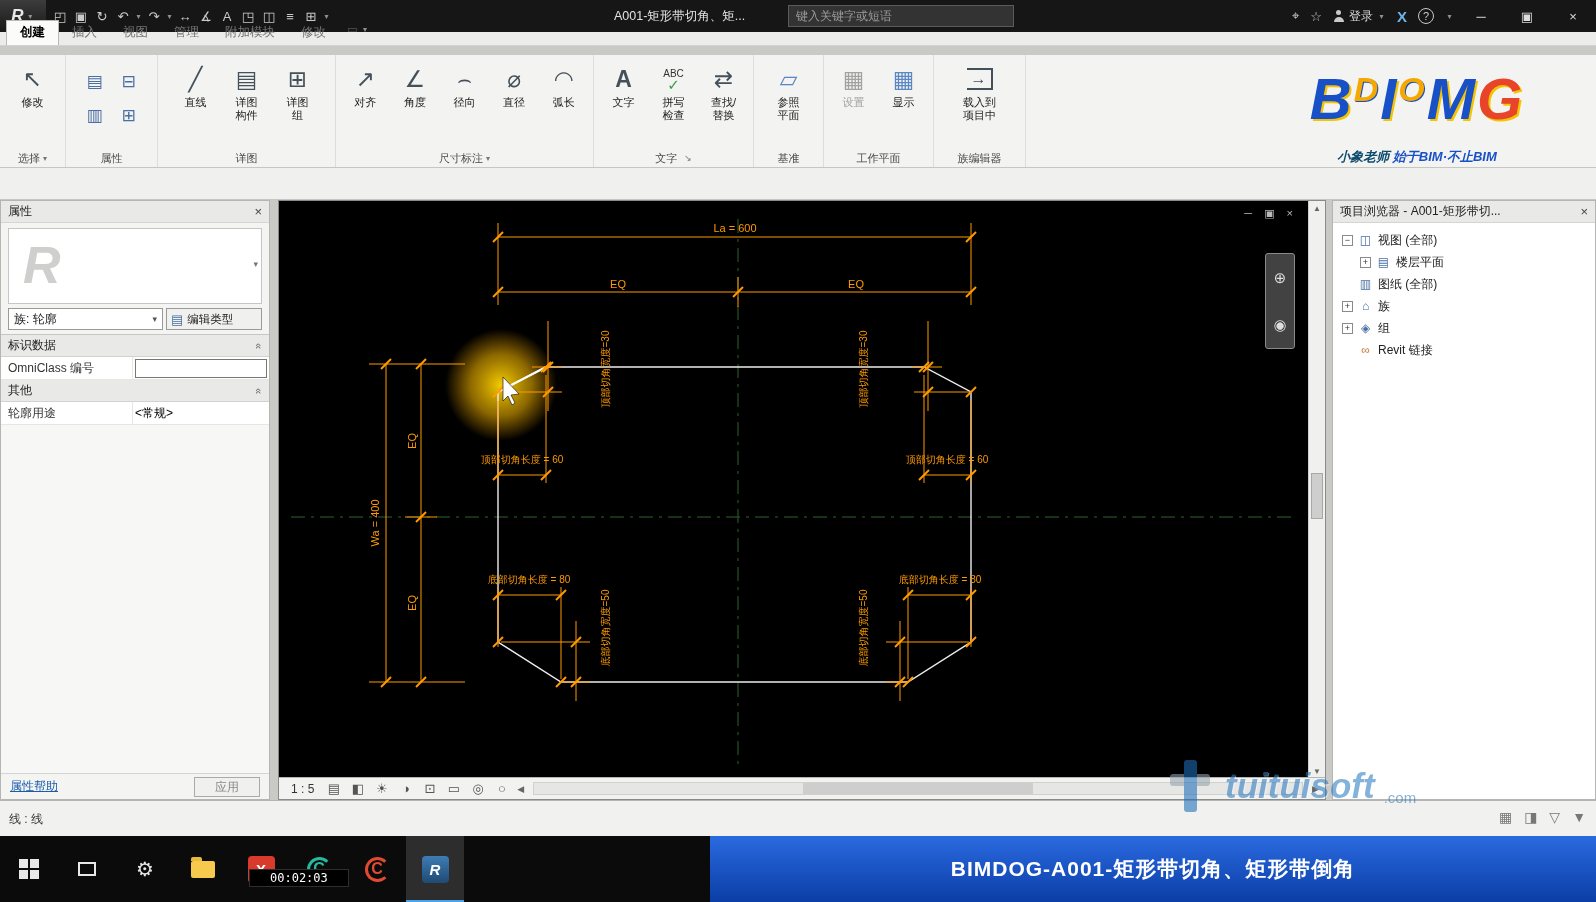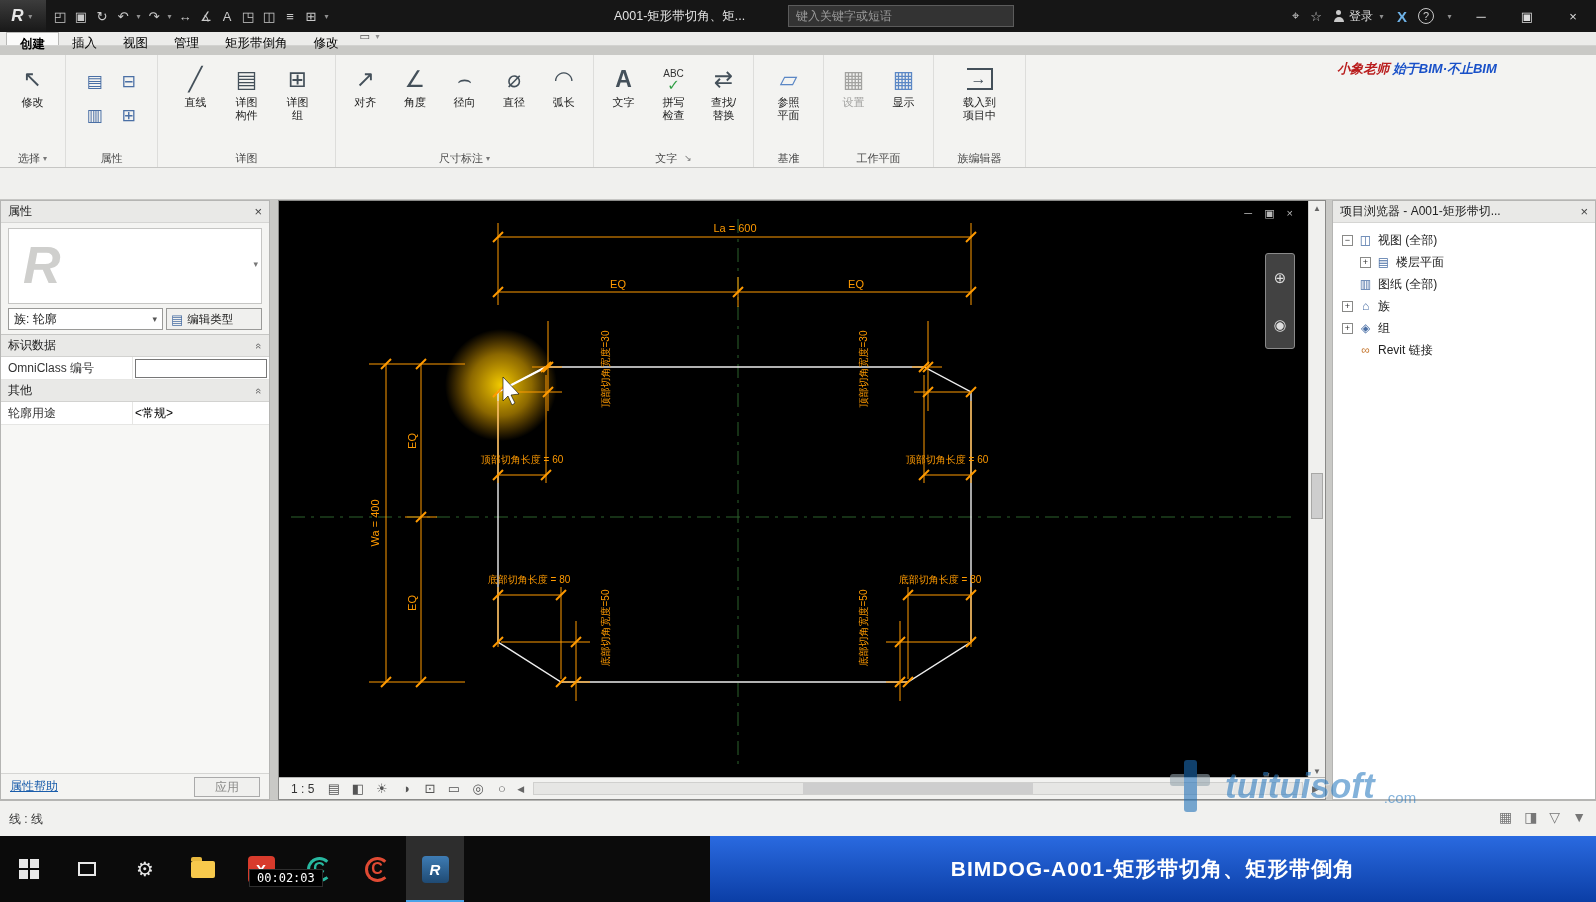--- a/index.html
+++ b/index.html
@@ -19,22 +19,22 @@
   .login-wrap { display:flex; align-items:center; gap:4px; font-size:12px; color:#d5d5d5; }
   .person-ic { width:12px; height:12px; position:relative; }
   .person-ic::before { content:""; position:absolute; left:3.5px; top:0; width:5px; height:5px; border-radius:50%; background:#c9c9c9; }
   .person-ic::after { content:""; position:absolute; left:1px; bottom:0; width:10px; height:5px; border-radius:5px 5px 0 0; background:#c9c9c9; }
   .help-circ { width:16px; height:16px; border:1px solid #c9c9c9; border-radius:50%; display:flex; align-items:center; justify-content:center; font-size:11px; }
   .x-blue { color:#6fb3e8; font-weight:bold; font-size:15px; }
   .win-btns { position:absolute; right:0; top:0; height:32px; display:flex; }
   .win-btn { width:46px; height:32px; display:flex; align-items:center; justify-content:center; color:#dcdcdc; font-size:13px; }
 
   
-  .tabrow { position:absolute; top:32px; left:0; right:0; height:14px; background:#ececea; border-bottom:1px solid #d2d2d0; display:flex; padding-left:6px; }
-  .rtab { padding:3px 13px 4px; color:#000000; font-size:12.5px; }
+  .tabrow { position:absolute; top:32px; left:0; right:0; height:14px; background:#ececea; border-bottom:1px solid #d2d2d0; display:flex; align-items:flex-end; padding-left:6px; }
+  .rtab { padding:3px 13px 4px; color:#737373; font-size:12.5px; }
   .rtab.active { background:#fbfbfa; border:1px solid #b9b9b7; border-bottom:none; color:#000; font-weight:bold; }
   .ribbon-toggle { display:flex; align-items:center; gap:3px; margin-left:8px; padding-bottom:4px; color:#555; font-size:11px; }
 
   
   .ribbon { position:absolute; top:55px; left:0; right:0; height:113px; background:#f3f3f1; border-bottom:1px solid #c6c6c4; display:flex; }
   .panel { height:100%; display:flex; flex-direction:column; border-right:1px solid #dddddb; }
   .panel-body { flex:1; display:flex; align-items:flex-start; justify-content:center; gap:1px; padding:5px 5px 0; }
   .panel-label { height:18px; font-size:11px; color:#4a4a4a; display:flex; align-items:center; justify-content:center; gap:3px; }
   .panel-label .pcaret { font-size:8px; color:#777; }
   .bigbtn { width:50px; display:flex; flex-direction:column; align-items:center; padding-top:1px; border:1px solid transparent; }
@@ -50,21 +50,21 @@
   .blue-ic { color:#5b87c5; }
   .launcher-ic { font-size:9px; color:#777; margin-left:4px; }
 
   
   .bimdog { position:absolute; right:34px; top:58px; width:290px; text-align:center; z-index:5; }
   .bd-letters { font-weight:bold; font-style:italic; line-height:62px; letter-spacing:2px; }
   .bd-b { font-size:58px; color:#1850c8; text-shadow:2px 2px 0 #f5c400; }
   .bd-y { font-size:34px; color:#f5a800; vertical-align:18px; text-shadow:1px 1px 0 #1850c8; }
   .bd-g { font-size:58px; color:#e8442a; text-shadow:2px 2px 0 #f5c400; }
   .bd-tagline { font-size:13px; font-style:italic; margin-top:2px; font-weight:bold; }
-  .bd-t1 { color:#b91c1c; } .bd-t2 { color:#1850c8; }
+  .bd-t1 { color:#0c4a6e; } .bd-t2 { color:#1850c8; }
 
   
   .optionsbar { position:absolute; top:168px; left:0; right:0; height:32px; background:#f0f0ee; border-bottom:1px solid #c6c6c4; }
 
   
   .props { position:absolute; left:0; top:200px; width:270px; height:600px; background:#f4f4f2; border:1px solid #b5b5b3; display:flex; flex-direction:column; }
   .phead { height:22px; background:#e9e9e7; display:flex; align-items:center; padding:0 7px; border-bottom:1px solid #d5d5d3; }
   .phead .ttl { flex:1; color:#222; }
   .phead .cls { color:#444; font-size:13px; }
   .preview { margin:5px 7px 3px; background:#fff; border:1px solid #c6c6c4; height:76px; position:relative; }
@@ -140,21 +140,21 @@
   .taskview { width:18px; height:14px; border:2px solid #e8e8e8; }
   .gear { color:#e8e8e8; font-size:20px; }
   .folder { width:24px; height:17px; background:#f7c94c; border-radius:2px; position:relative; }
   .folder::before { content:""; position:absolute; left:0; top:-4px; width:11px; height:4px; background:#e8b93e; border-radius:2px 2px 0 0; }
   .tile { width:27px; height:27px; border-radius:4px; display:flex; align-items:center; justify-content:center; color:#fff; font-weight:bold; font-size:15px; }
   .tile.redx { background:#d83b2c; }
   .ring { width:25px; height:25px; border-radius:50%; display:flex; align-items:center; justify-content:center; font-weight:bold; font-size:16px; }
   .ring.teal { color:#28b8a0; border:3px solid #28b8a0; border-right-color:transparent; }
   .ring.redc { color:#e04a33; border:3px solid #e04a33; border-right-color:transparent; }
   .tile.revit { background:linear-gradient(#3e7cb4,#1f4a73); font-style:italic; }
-  .timer { position:absolute; left:249px; top:33px; background:#000; color:#fff; font-family:"DejaVu Sans Mono","Liberation Mono",monospace; font-size:12px; padding:1px 7px; border:1px solid #2e2e2e; z-index:3; }
+  .timer { position:absolute; left:249px; top:33px; background:#000; color:#fff; font-family:"DejaVu Sans Mono","Liberation Mono",monospace; font-size:12px; padding:1px 20px; border:1px solid #2e2e2e; z-index:3; }
   .bimbar { position:absolute; left:710px; top:0; right:0; bottom:0; background:linear-gradient(180deg,#2a6ae0,#0b3ea6); display:flex; align-items:center; justify-content:center; color:#fff; font-size:21px; font-weight:bold; letter-spacing:1px; }
 </style>
 </head>
 <body>
 
 <div class="app">
 
   <div class="titlebar">
     <div class="revit-app-btn">
       <span>R</span>
@@ -196,21 +196,21 @@
       <span class="win-btn">▣</span>
       <span class="win-btn">×</span>
     </div>
   </div>
 
   <div class="tabrow">
     <span class="rtab active">创建</span>
     <span class="rtab">插入</span>
     <span class="rtab">视图</span>
     <span class="rtab">管理</span>
-    <span class="rtab">矩形带倒角</span>
+    <span class="rtab">附加模块</span>
     <span class="rtab">修改</span>
     <span class="ribbon-toggle">
       <span>▭</span>
       <span class="qi caret">▾</span>
     </span>
   </div>
 
   <div class="ribbon">
 
     <div class="panel" style="width:66px">
@@ -358,20 +358,23 @@
       </div>
       <div class="panel-label">
         <span>族编辑器</span>
       </div>
     </div>
 
     <div class="panel" style="flex:1; border-right:none"></div>
   </div>
 
   <div class="bimdog">
+    <div class="bd-letters">
+      <span class="bd-b">B</span><span class="bd-y">D</span><span class="bd-b">I</span><span class="bd-y">O</span><span class="bd-b">M</span><span class="bd-g">G</span>
+    </div>
     <div class="bd-tagline">
       <span class="bd-t1">小象老师</span>
       <span class="bd-t2">始于BIM·不止BIM</span>
     </div>
   </div>
 
   <div class="optionsbar"></div>
 
   <div class="props">
     <div class="phead">

